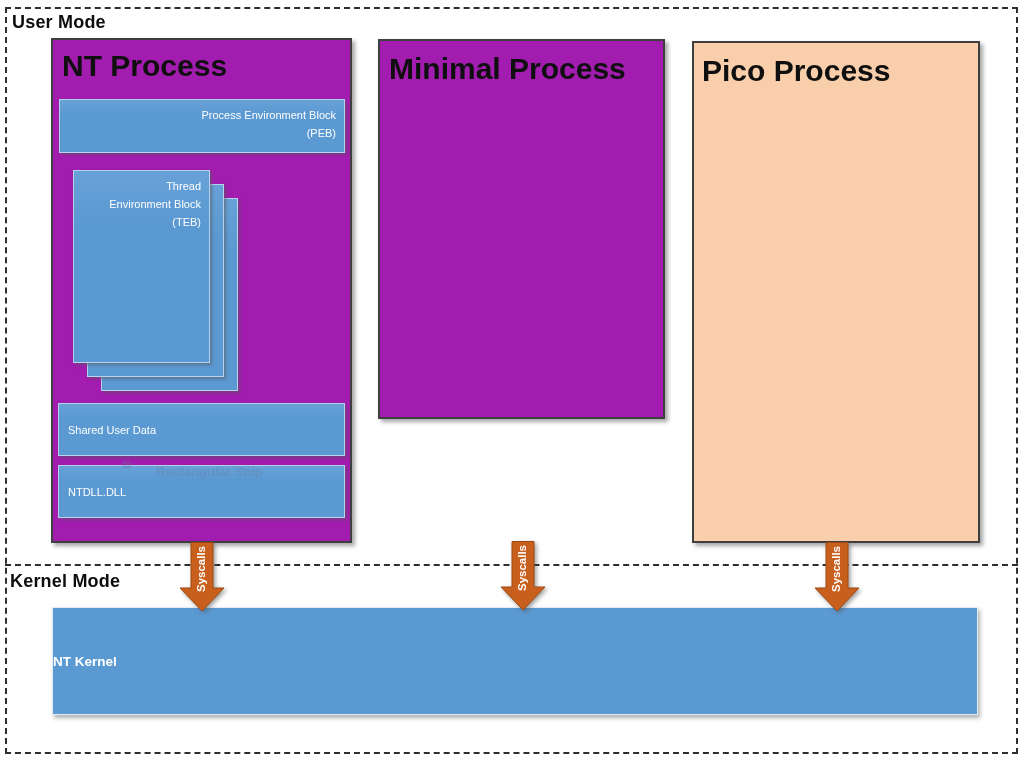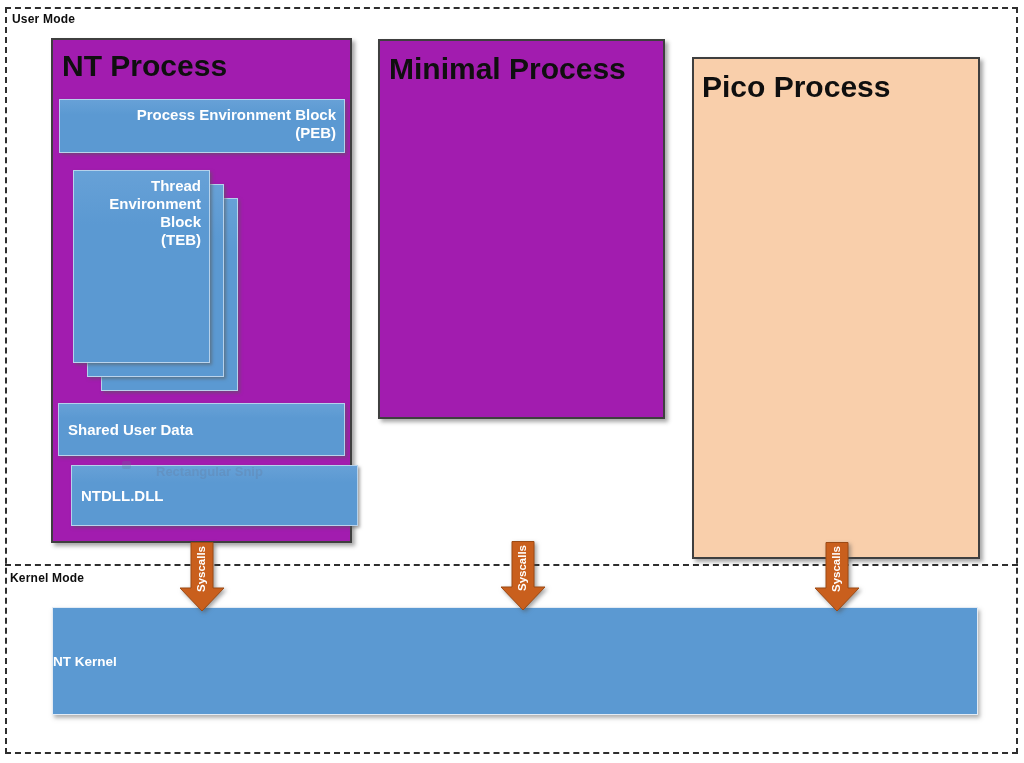--- a/index.html
+++ b/index.html
@@ -20,37 +20,37 @@
     box-sizing: border-box;
   }
   .mode-divider {
     position: absolute;
     left: 5px; top: 564px;
     width: 1013px; height: 0;
     border-top: 2px dashed #2e2e2e;
   }
   .mode-label {
     position: absolute;
-    font-size: 12px;
+    font-size: 18px;
     font-weight: bold;
     color: #0d0d0d;
     letter-spacing: 0.2px;
   }
   .mode-label.user   { left: 12px; top: 12px; }
   .mode-label.kernel { left: 10px; top: 571px; }
 
   
   .process-box {
     position: absolute;
     box-sizing: border-box;
     border: 2px solid #3f3f3f;
     box-shadow: 3px 3px 4px rgba(60,60,60,0.45);
   }
   .process-box.blue  { background: #a21caf; text-align: right; }
-  .process-box.peach { background: #f9cfab; margin-top: 16px; }
+  .process-box.peach { background: #f9cfab; }
   .process-box.nt      { left: 51px;  top: 38px; width: 301px; height: 505px; }
   .process-box.minimal { left: 378px; top: 39px; width: 287px; height: 380px; }
   .process-box.pico    { left: 692px; top: 41px; width: 288px; height: 502px; }
   .process-title {
     position: absolute;
     font-size: 30px;
     font-weight: bold;
     color: #0f0f0f;
     white-space: nowrap;
   }
@@ -59,30 +59,30 @@
   .process-box.pico    .process-title { left: 8px;  top: 11px; }
 
   
   .block {
     position: absolute;
     background: linear-gradient(180deg, #67a1d7 0%, #5b99d2 28%, #5b99d2 100%);
     border: 1px solid rgba(255,255,255,0.55);
     box-sizing: border-box;
     box-shadow: 2px 2px 3px rgba(90,90,90,0.55);
     color: #ffffff;
-    font-size: 15px;
-    font-weight: bold;
+    font-size: 11px;
+    font-weight: normal;
     line-height: 18px;
     white-space: pre-line;
   }
   .block.padded { padding: 6px 8px; }
   .block.centered { display: flex; align-items: center; padding: 0 0 0 9px; }
   .peb    { left: 6px;  top: 59px;  width: 286px; height: 54px; }
   .shared { left: 5px;  top: 363px; width: 287px; height: 53px; }
-  .ntdll  { left: 18px;  top: 425px; width: 287px; height: 61px; }
+  .ntdll  { left: 5px;  top: 425px; width: 287px; height: 53px; }
   .teb-box { width: 137px; height: 193px; }
   .teb-back   { left: 48px; top: 158px; }
   .teb-middle { left: 34px; top: 144px; }
   .teb-front  { left: 20px; top: 130px; }
 
   
   .kernel-bar {
     position: absolute;
     left: 52px; top: 607px;
     width: 926px; height: 108px;

